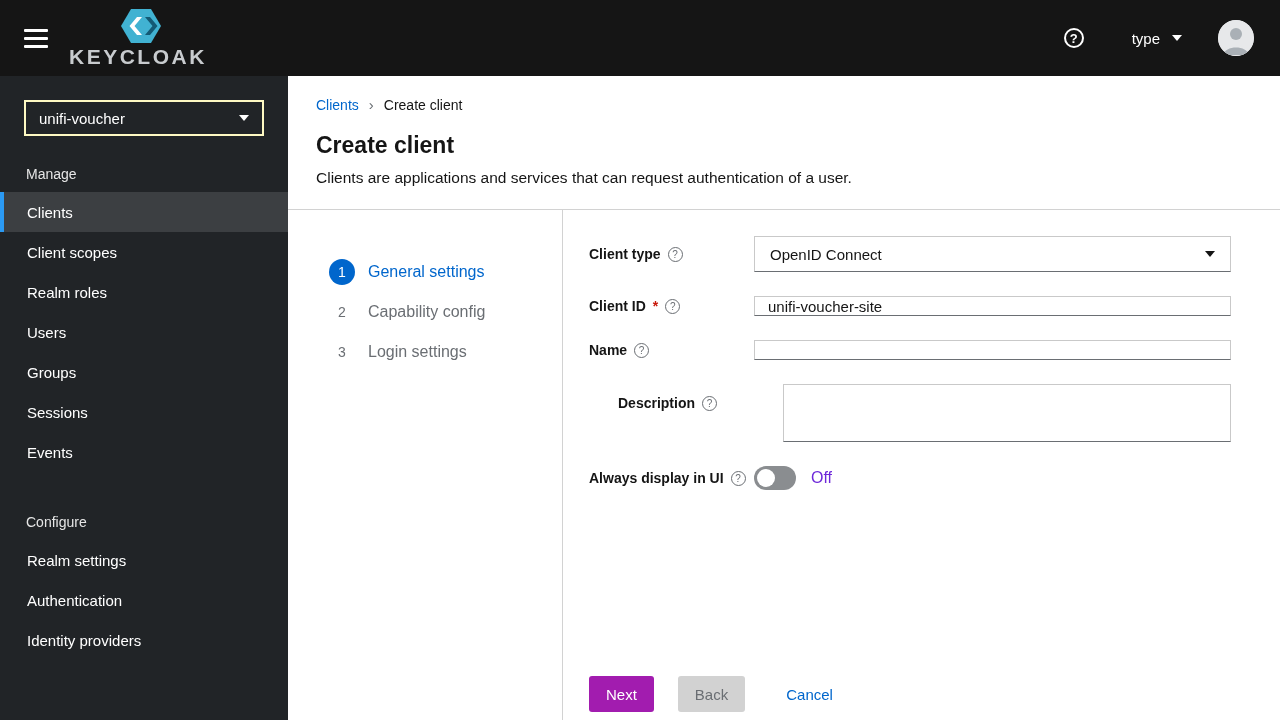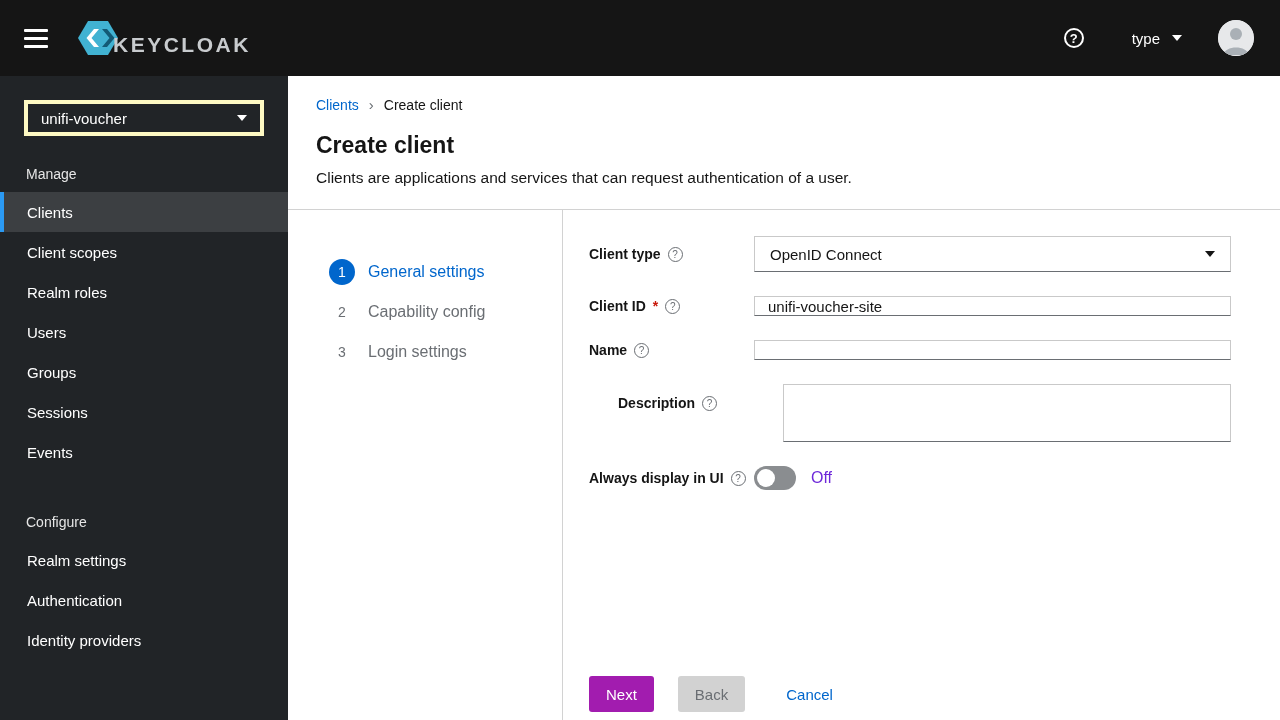--- a/index.html
+++ b/index.html
@@ -5,39 +5,39 @@
   * { margin:0; padding:0; box-sizing:border-box; }
   html,body { width:1280px; height:720px; overflow:hidden; background:#fff;
     font-family:"Liberation Sans", sans-serif; }
 
   
   .topbar { position:absolute; top:0; left:0; width:1280px; height:76px;
     background:#151515; display:flex; align-items:center; z-index:20; }
   .hamburger { width:24px; height:19px; margin-left:24px; display:flex;
     flex-direction:column; justify-content:space-between; cursor:pointer; }
   .hamburger span { display:block; height:3px; background:#fff; border-radius:1px; }
-  .brand { display:flex; align-items:flex-end; margin-left:28px; }
+  .brand { display:flex; align-items:center; margin-left:28px;flex-direction:column; }
   .brand-icon { display:block; }
   .brand-text { color:#c8cbce; font-size:21px; font-weight:700;
     letter-spacing:2.5px; margin-left:-7px; }
   .topbar-right { margin-left:auto; display:flex; align-items:center; margin-right:26px; }
   .help-circle { width:20px; height:20px; border:2px solid #fff; border-radius:50%;
     color:#fff; display:flex; align-items:center; justify-content:center; cursor:pointer; }
   .help-circle::before { content:"?"; font-size:13px; font-weight:700; }
   .user-menu { display:flex; align-items:center; gap:12px; color:#fff;
     font-size:15px; cursor:pointer; margin-left:48px; }
   .caret-down { width:0; height:0; border-left:5px solid transparent;
     border-right:5px solid transparent; border-top:6px solid #fff; }
   .avatar { width:36px; height:36px; border-radius:50%; background:#e7e8ea;
     margin-left:36px; cursor:pointer; overflow:hidden; }
 
   
   .sidebar { position:absolute; top:76px; left:0; width:288px; height:644px;
     background:#212427; color:#fff; overflow:hidden; }
-  .realm-select { margin:24px 24px 0; height:36px; border:4px solid #fef9c3;
+  .realm-select { margin:24px 24px 0; height:36px; border:2px solid #fef9c3;
     display:flex; align-items:center; justify-content:space-between;
     padding:0 13px; font-size:15px; cursor:pointer; }
   .nav-group-label { font-size:14px; color:#e6e6e6; padding:0 26px;
     margin-top:30px; margin-bottom:10px; }
   .nav-group-label.second { margin-top:42px; }
   .nav-list { list-style:none; }
   .nav-item { height:40px; display:flex; align-items:center; padding:0 23px;
     font-size:15px; color:#fff; cursor:pointer; border-left:4px solid transparent; }
   .nav-item.active { background:#3c3f42; border-left-color:#2b9af3; }
 

